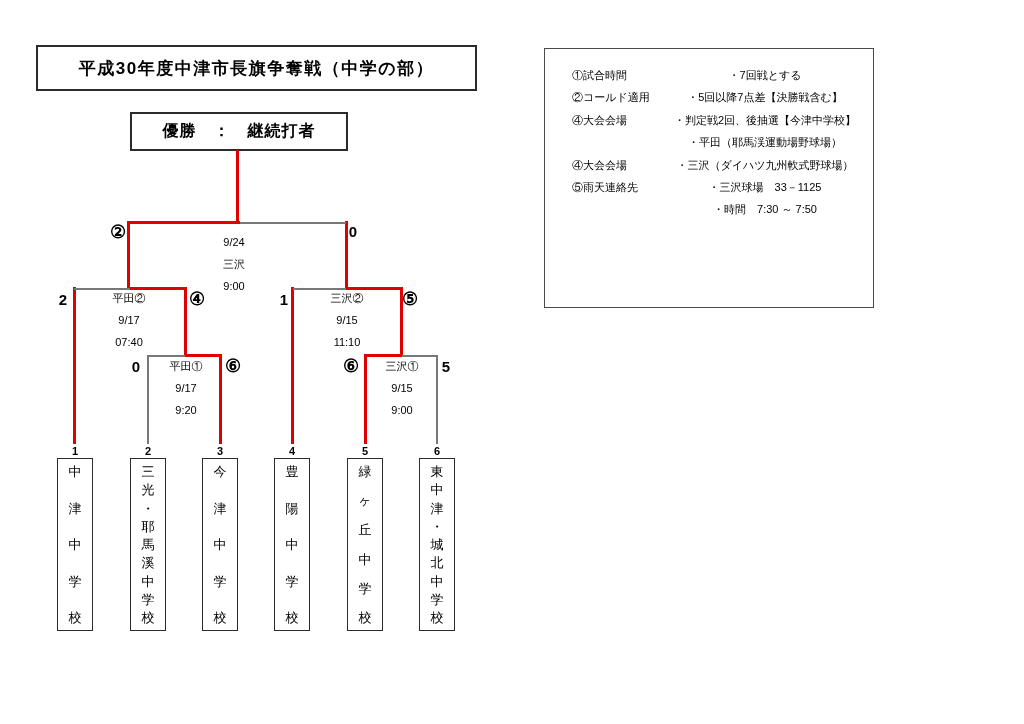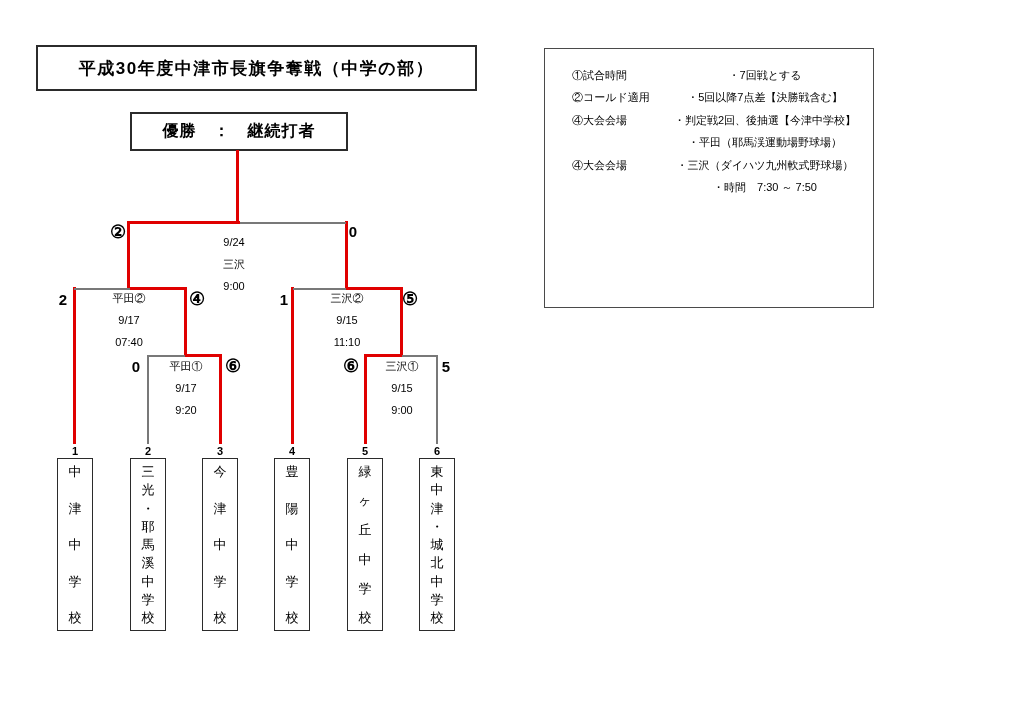--- a/index.html
+++ b/index.html
@@ -185,18 +185,22 @@
     </div>
     <div class="info-row">
       <span class="lbl"></span>
       <span class="txt">・平田（耶馬渓運動場野球場）</span>
     </div>
     <div class="info-row">
       <span class="lbl">④大会会場</span>
       <span class="txt">・三沢（ダイハツ九州軟式野球場）</span>
     </div>
     <div class="info-row">
+      <span class="lbl">⑤雨天連絡先</span>
+      <span class="txt">・三沢球場　33－1125</span>
+    </div>
+    <div class="info-row">
       <span class="lbl"></span>
       <span class="txt">・時間　7:30 ～ 7:50</span>
     </div>
   </div>
 
 </div>
 
 </body></html>

